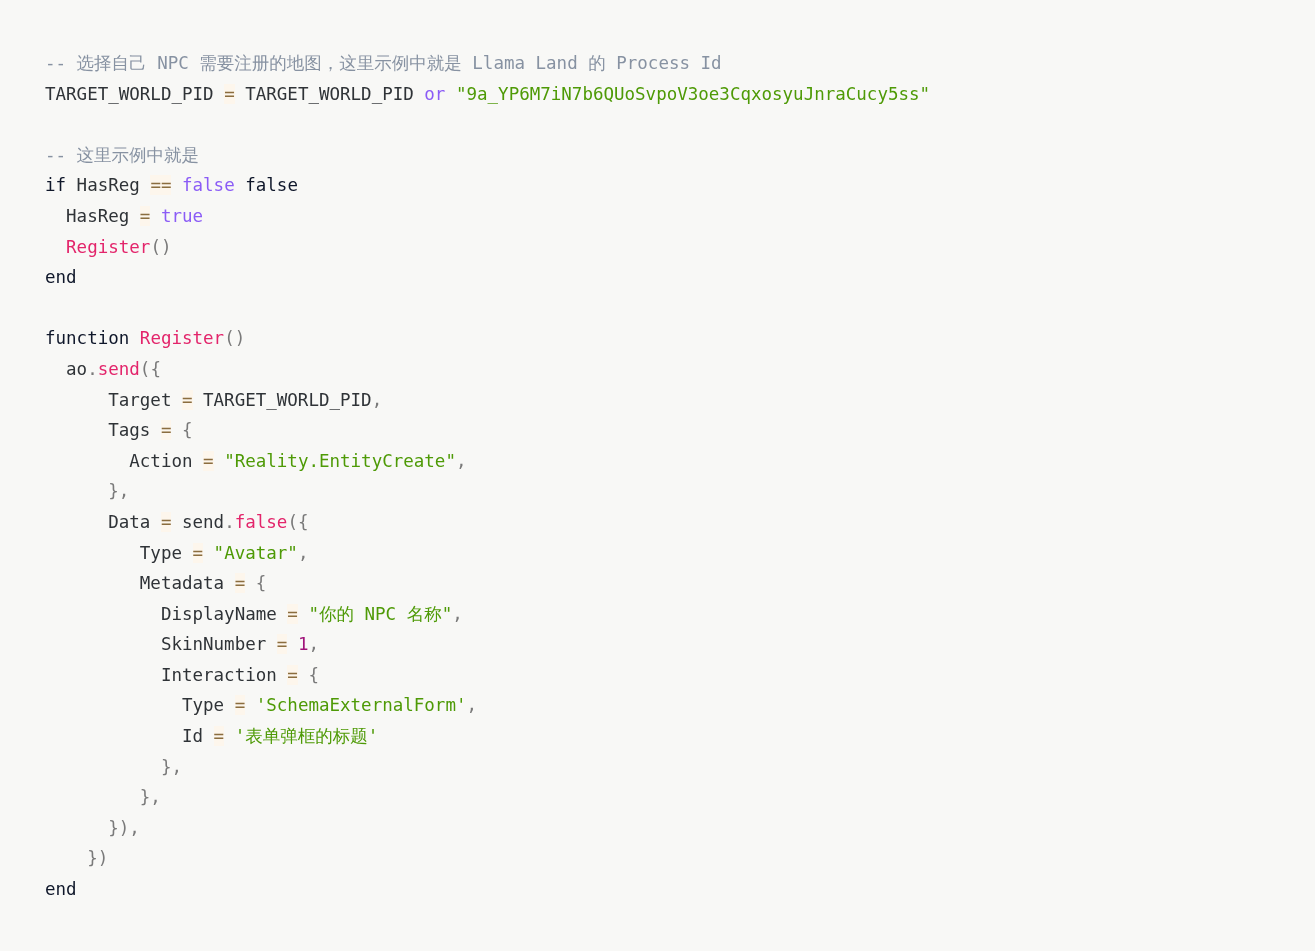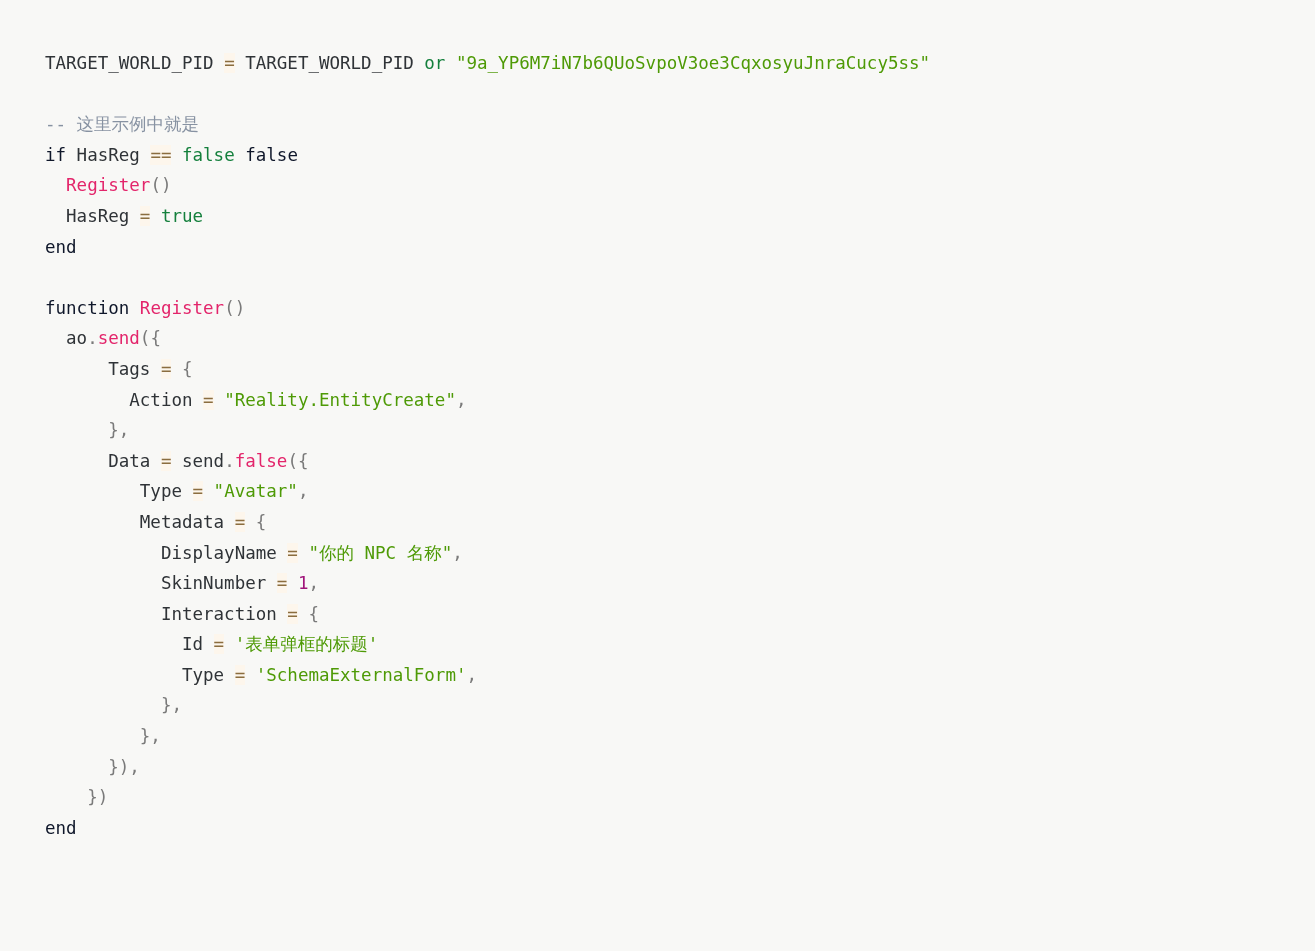--- a/index.html
+++ b/index.html
@@ -22,52 +22,54 @@
     line-height: 30.6px;
     white-space: pre;
     height: 30.6px;
     letter-spacing: 0px;
   }
   .tok { white-space: pre; }
 
   
   .t-comment  { color: #8792a2; }
   .t-keyword  { color: #0f172a; font-weight: normal; }
-  .t-bool     { color: #15803d; }
+  .t-bool     { color: #8b5cf6; }
   .t-func     { color: #e3256b; }
   .t-string   { color: #4e9a06; }
   .t-number   { color: #a0147a; }
   .t-op       { color: #8b6d3f; background: #fdf6ec; }
   .t-name     { color: #2f3337; text-align: right; }
   .t-punc     { color: #7a7a7a; }
   .t-plain    { color: #2f3337; }
 </style>
 </head>
 <body>
 
 <div id="code-block">
+    <div class="code-line"><span class="tok t-comment">-- 选择自己 NPC 需要注册的地图，这里示例中就是 Llama Land 的 Process Id</span></div>
     <div class="code-line"><span class="tok t-name">TARGET_WORLD_PID </span><span class="tok t-op">=</span><span class="tok t-name"> TARGET_WORLD_PID </span><span class="tok t-bool">or</span><span class="tok t-plain"> </span><span class="tok t-string">"9a_YP6M7iN7b6QUoSvpoV3oe3CqxosyuJnraCucy5ss"</span></div>
     <div class="code-line">&nbsp;</div>
     <div class="code-line"><span class="tok t-comment">-- 这里示例中就是</span></div>
     <div class="code-line"><span class="tok t-keyword">if</span><span class="tok t-name"> HasReg </span><span class="tok t-op">==</span><span class="tok t-plain"> </span><span class="tok t-bool">false</span><span class="tok t-plain"> </span><span class="tok t-keyword">false</span></div>
+    <div class="code-line"><span class="tok t-name">  HasReg </span><span class="tok t-op">=</span><span class="tok t-plain"> </span><span class="tok t-bool">true</span></div>
     <div class="code-line"><span class="tok t-plain">  </span><span class="tok t-func">Register</span><span class="tok t-punc">()</span></div>
-    <div class="code-line"><span class="tok t-name">  HasReg </span><span class="tok t-op">=</span><span class="tok t-plain"> </span><span class="tok t-bool">true</span></div>
     <div class="code-line"><span class="tok t-keyword">end</span></div>
     <div class="code-line">&nbsp;</div>
     <div class="code-line"><span class="tok t-keyword">function</span><span class="tok t-plain"> </span><span class="tok t-func">Register</span><span class="tok t-punc">()</span></div>
     <div class="code-line"><span class="tok t-name">  ao</span><span class="tok t-punc">.</span><span class="tok t-func">send</span><span class="tok t-punc">({</span></div>
+    <div class="code-line"><span class="tok t-name">      Target </span><span class="tok t-op">=</span><span class="tok t-name"> TARGET_WORLD_PID</span><span class="tok t-punc">,</span></div>
     <div class="code-line"><span class="tok t-name">      Tags </span><span class="tok t-op">=</span><span class="tok t-punc"> {</span></div>
     <div class="code-line"><span class="tok t-name">        Action </span><span class="tok t-op">=</span><span class="tok t-plain"> </span><span class="tok t-string">"Reality.EntityCreate"</span><span class="tok t-punc">,</span></div>
     <div class="code-line"><span class="tok t-punc">      },</span></div>
     <div class="code-line"><span class="tok t-name">      Data </span><span class="tok t-op">=</span><span class="tok t-name"> send</span><span class="tok t-punc">.</span><span class="tok t-func">false</span><span class="tok t-punc">({</span></div>
     <div class="code-line"><span class="tok t-name">         Type </span><span class="tok t-op">=</span><span class="tok t-plain"> </span><span class="tok t-string">"Avatar"</span><span class="tok t-punc">,</span></div>
     <div class="code-line"><span class="tok t-name">         Metadata </span><span class="tok t-op">=</span><span class="tok t-punc"> {</span></div>
     <div class="code-line"><span class="tok t-name">           DisplayName </span><span class="tok t-op">=</span><span class="tok t-plain"> </span><span class="tok t-string">"你的 NPC 名称"</span><span class="tok t-punc">,</span></div>
     <div class="code-line"><span class="tok t-name">           SkinNumber </span><span class="tok t-op">=</span><span class="tok t-plain"> </span><span class="tok t-number">1</span><span class="tok t-punc">,</span></div>
     <div class="code-line"><span class="tok t-name">           Interaction </span><span class="tok t-op">=</span><span class="tok t-punc"> {</span></div>
+    <div class="code-line"><span class="tok t-name">             Type </span><span class="tok t-op">=</span><span class="tok t-plain"> </span><span class="tok t-string">'SchemaExternalForm'</span><span class="tok t-punc">,</span></div>
     <div class="code-line"><span class="tok t-name">             Id </span><span class="tok t-op">=</span><span class="tok t-plain"> </span><span class="tok t-string">'表单弹框的标题'</span></div>
-    <div class="code-line"><span class="tok t-name">             Type </span><span class="tok t-op">=</span><span class="tok t-plain"> </span><span class="tok t-string">'SchemaExternalForm'</span><span class="tok t-punc">,</span></div>
     <div class="code-line"><span class="tok t-punc">           },</span></div>
     <div class="code-line"><span class="tok t-punc">         },</span></div>
     <div class="code-line"><span class="tok t-punc">      }),</span></div>
     <div class="code-line"><span class="tok t-punc">    })</span></div>
     <div class="code-line"><span class="tok t-keyword">end</span></div>
   </div>
 
 </body></html>

